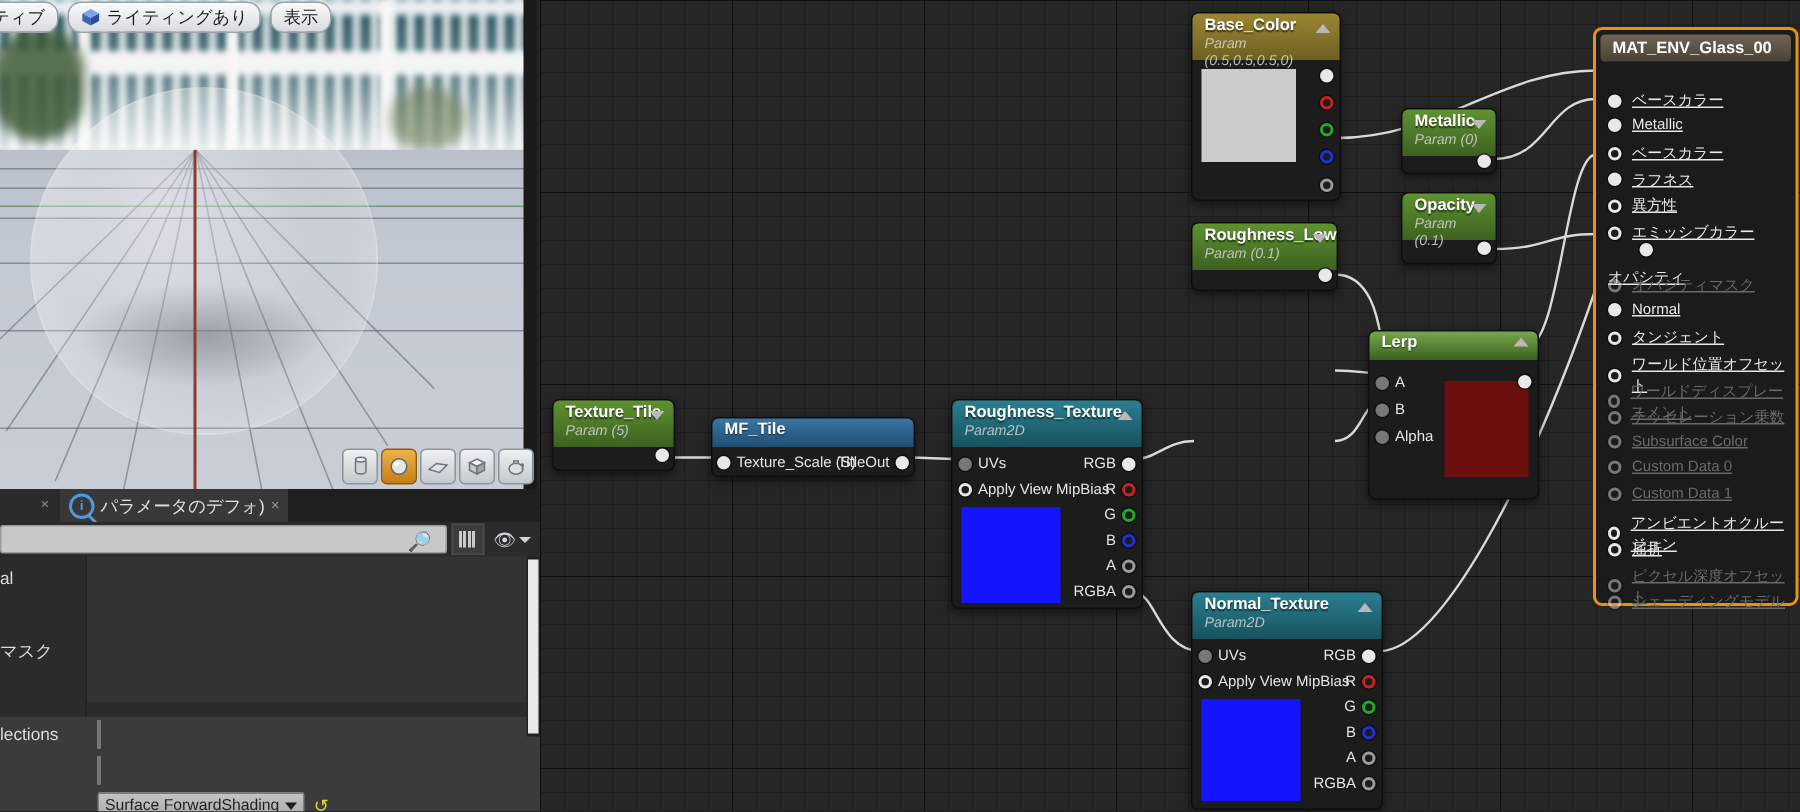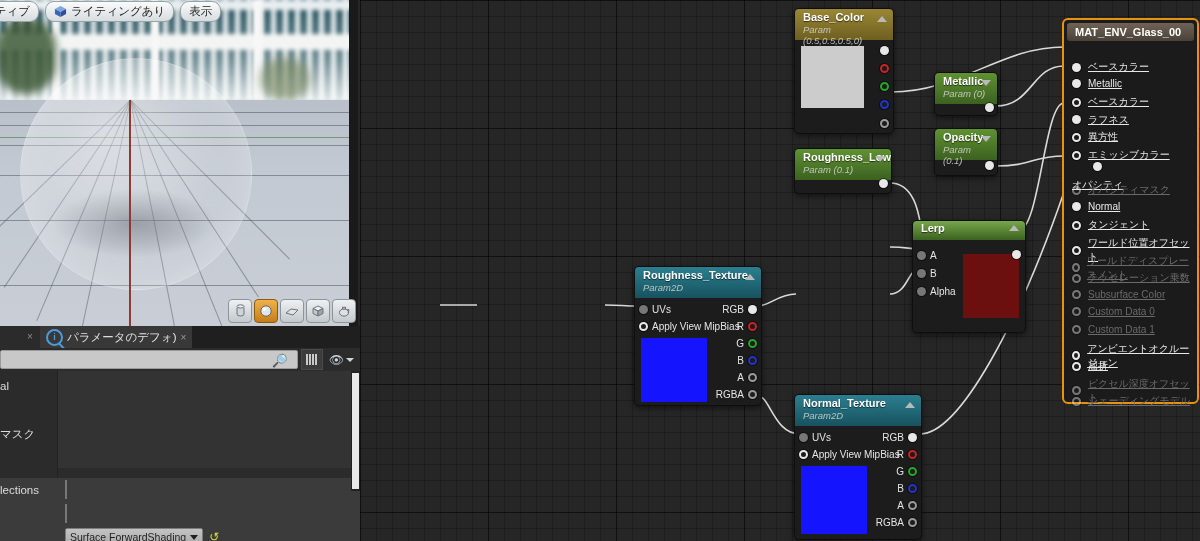--- a/index.html
+++ b/index.html
@@ -403,21 +403,48 @@
         <div class="pin" style="left:4px;top:46px">
           <span class="dot filled-gray"></span>
             <span>Alpha</span>
         </div>
         <div class="pin out" style="right:4px;top:10px">
             <span class="dot"></span>
           </div>
       </div>
     </div>
 
-
+    <div class="node" id="node-texture-tile" style="left:8px;top:266px;width:80px;height:46px">
+      <div class="nhead" style="background:linear-gradient(to bottom,#5f9231,#3c6120);height:26px">
+        <div class="ntitle">Texture_Tile</div>
+        <div class="nsub">Param (5)</div>
+        <div class="narrow arrow-down"></div>
+      </div>
+      <div class="nbody" style="height:15px">
+        <div class="pin out" style="right:3px;top:1px">
+            <span class="dot"></span>
+          </div>
+      </div>
+    </div>
+
+    <div class="node" id="node-mf-tile" style="left:114px;top:278px;width:134px;height:38px">
+      <div class="nhead" style="background:linear-gradient(to bottom,#3a76a6,#1f4e72);height:15px;padding-top:1px">
+        <div class="ntitle">MF_Tile</div>
+      </div>
+      <div class="nbody" style="height:21px">
+        <div class="pin" style="left:3px;top:5px">
+          <span class="dot"></span>
+            <span>Texture_Scale (S)</span>
+        </div>
+        <div class="pin out" style="right:3px;top:5px">
+          <span class="dot"></span>
+            <span>TitleOut</span>
+        </div>
+      </div>
+    </div>
 
     <div class="node" id="node-rough-tex" style="left:274px;top:266px;width:126px;height:138px">
       <div class="nhead" style="background:linear-gradient(to bottom,#2b7f90,#17525e);height:26px">
         <div class="ntitle">Roughness_Texture</div>
         <div class="nsub">Param2D</div>
         <div class="narrow arrow-up"></div>
       </div>
       <div class="nbody" style="height:107px">
         <div class="swatch" style="left:6px;top:40px;width:66px;height:64px;background:#1414ff"></div>
         <div class="pin" style="left:4px;top:6px">

